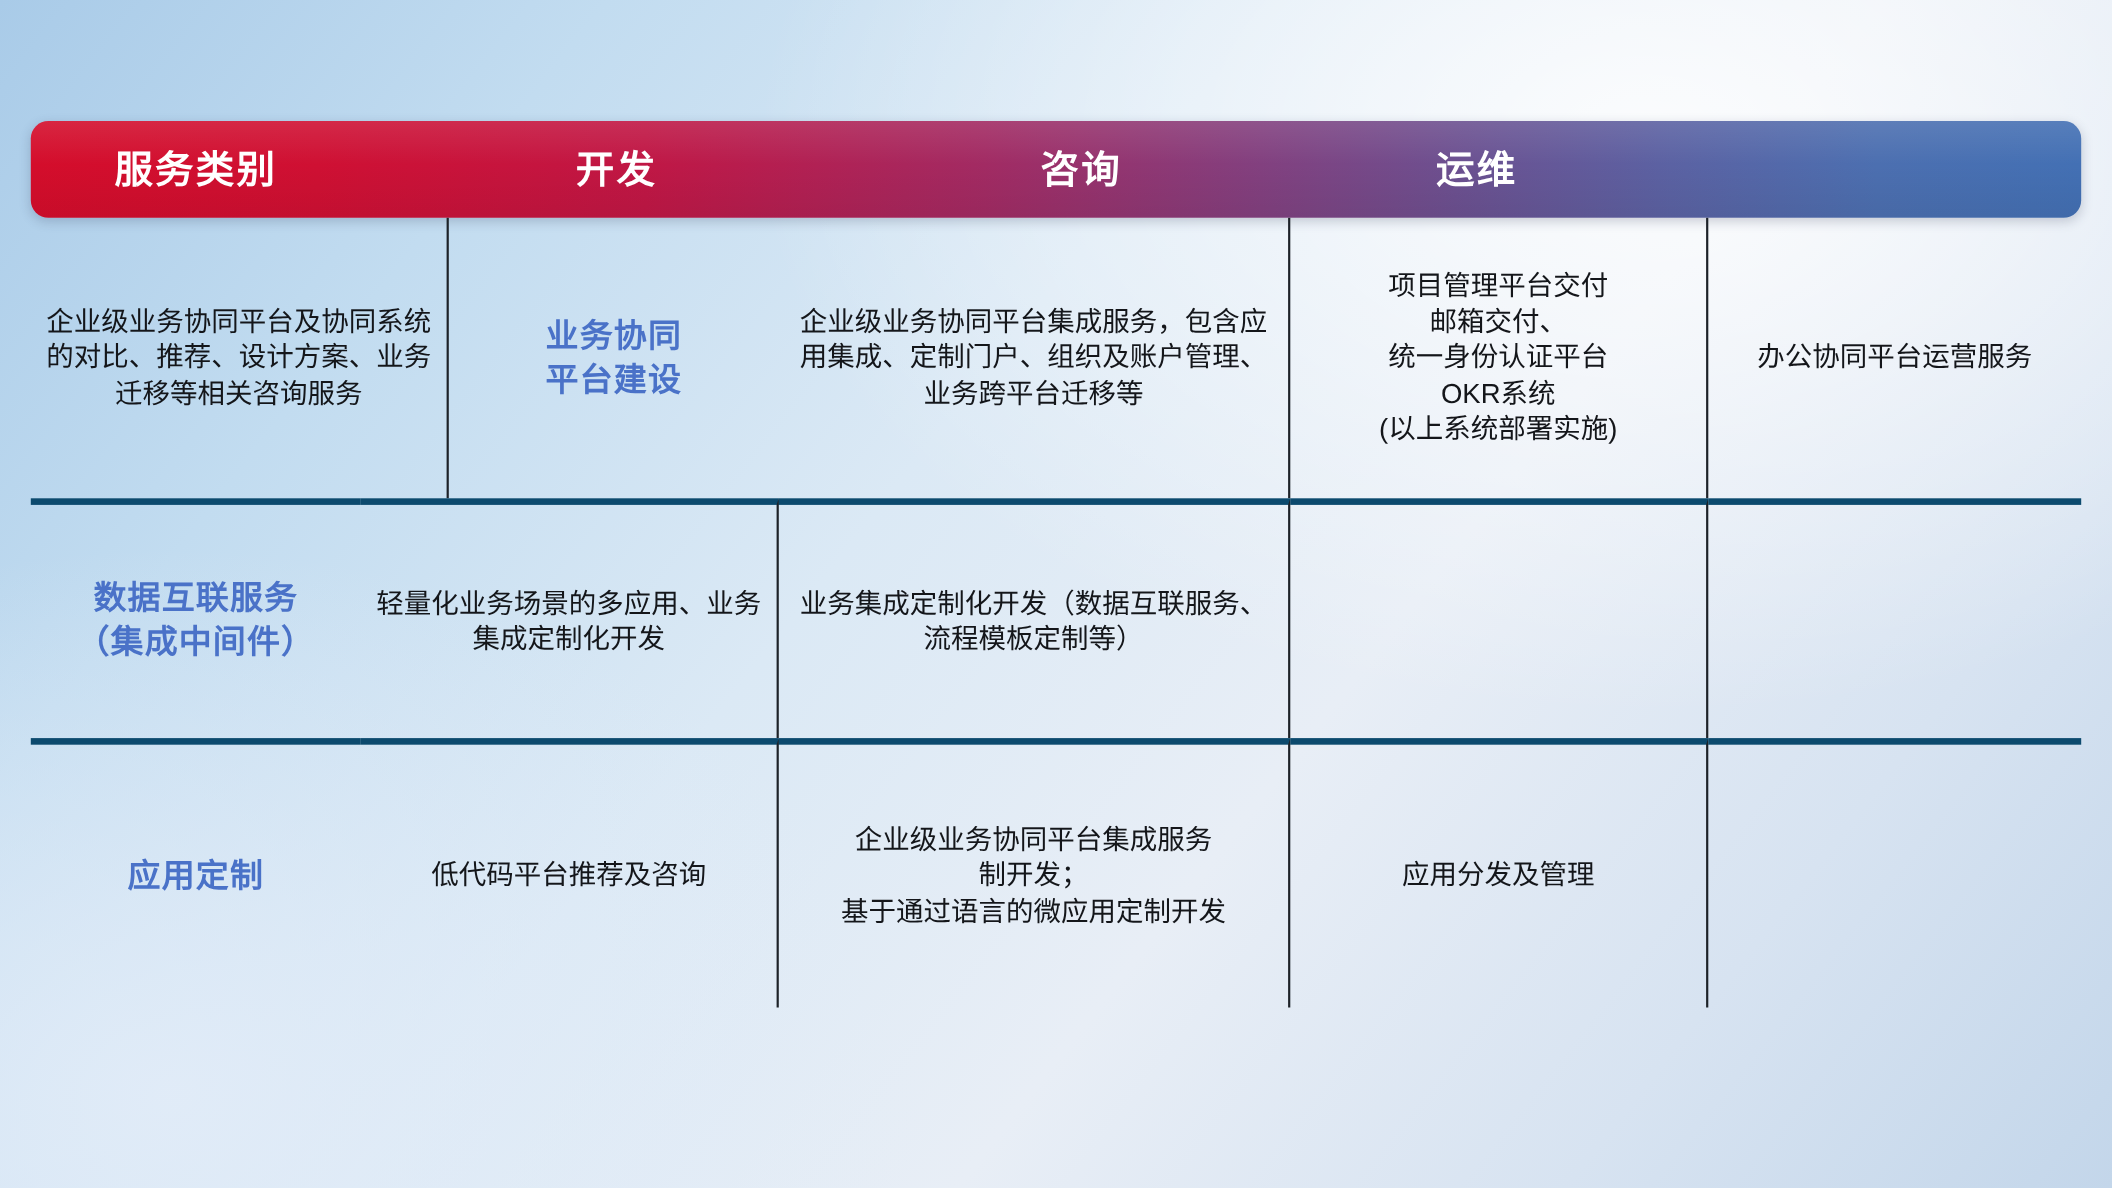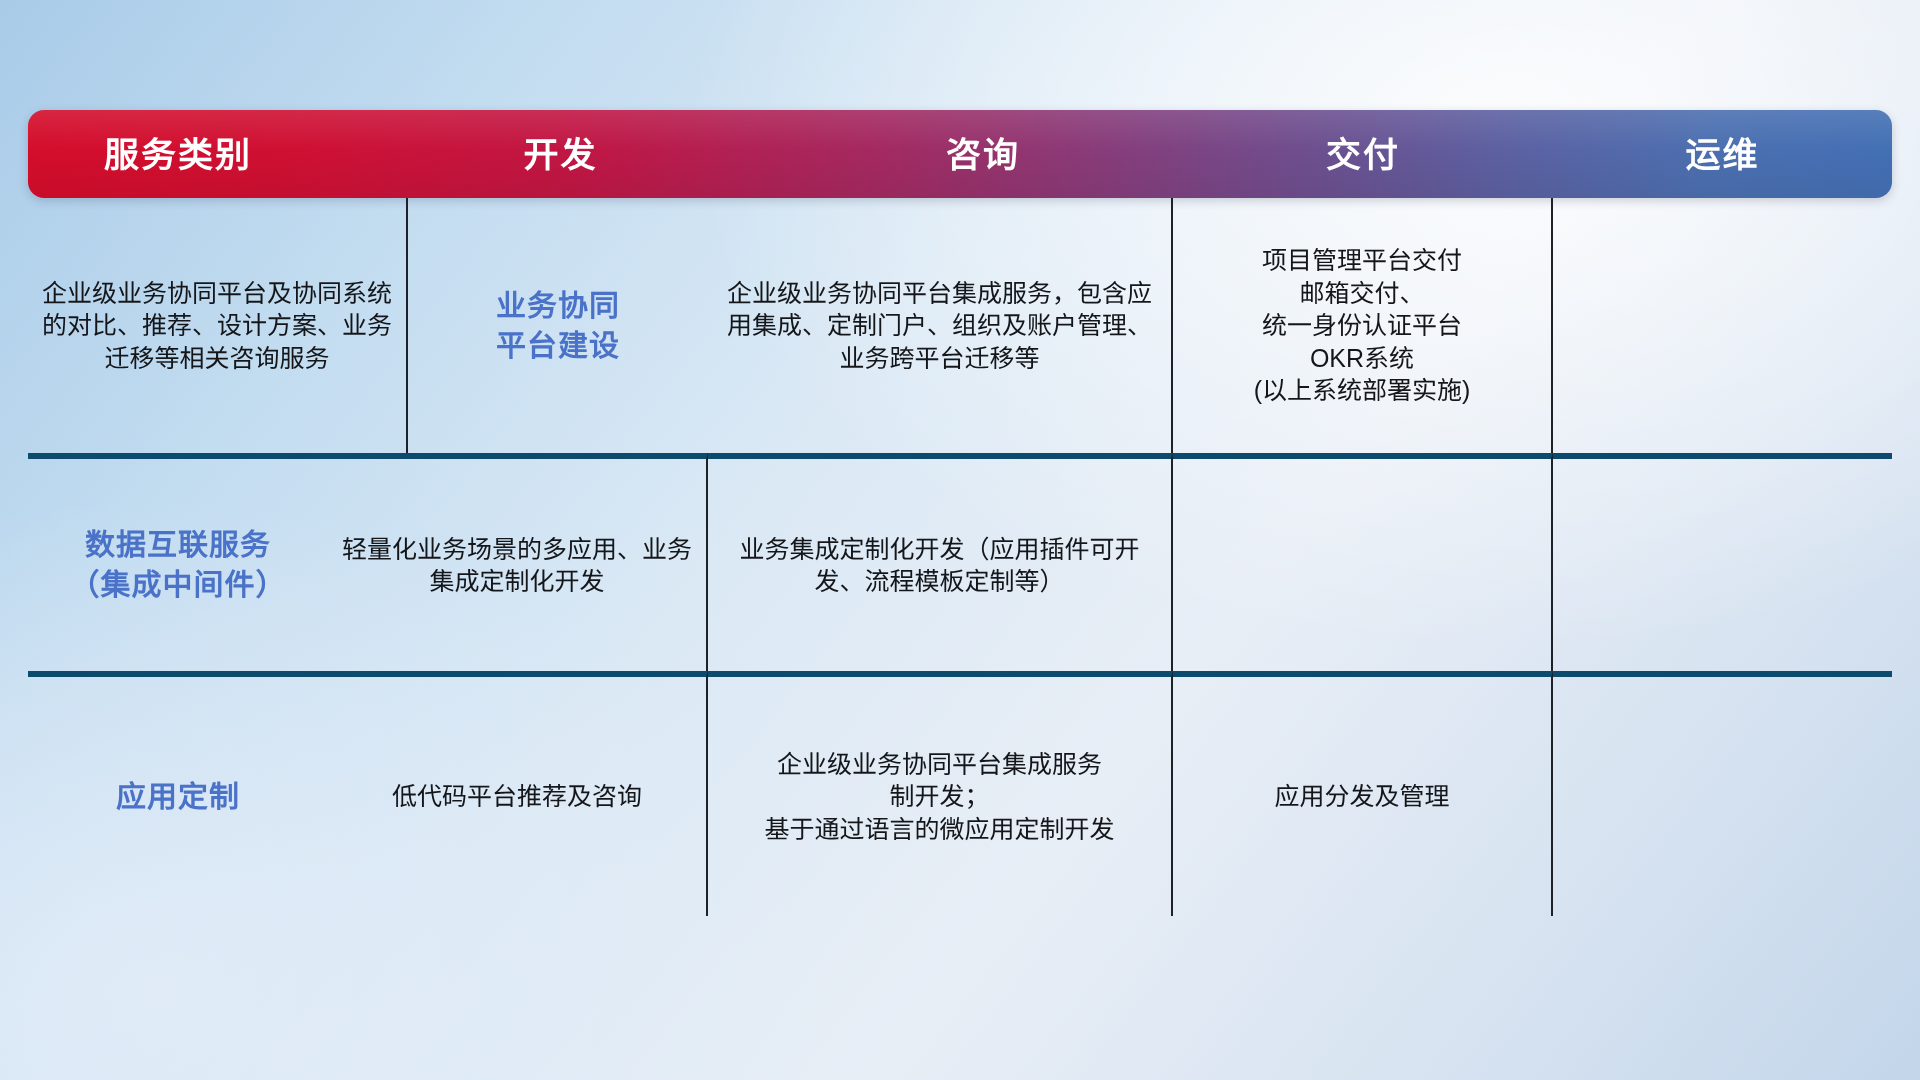--- a/index.html
+++ b/index.html
@@ -131,21 +131,20 @@
 <body>
 
 <div id="stage">
 
   <div class="table-wrap">
 
     <div class="header-band">
       <div class="hcell c0">服务类别</div>
       <div class="hcell c2">开发</div>
       <div class="hcell c1">咨询</div>
-      <div class="hcell c3">交付</div>
       <div class="hcell c4">运维</div>
     </div>
 
     <div class="body-grid">
 
       <div class="trow r1">
         <div class="cell c1 vline">
           <p>企业级业务协同平台及协同系统的对比、推荐、设计方案、业务迁移等相关咨询服务</p>
         </div>
         <div class="cell c0 noline">
@@ -159,34 +158,37 @@
         </div>
         <div class="cell c3 vline">
           <div>
             <p>项目管理平台交付</p>
             <p>邮箱交付、</p>
             <p>统一身份认证平台</p>
             <p>OKR系统</p>
             <p>(以上系统部署实施)</p>
           </div>
         </div>
+        <div class="cell c4 noline">
+          <p>办公协同平台运营服务</p>
+        </div>
       </div>
 
       <div class="trow r2">
         <div class="cell c0 noline">
           <div class="cell-label">
             <p>数据互联服务</p>
             <p>（集成中间件）</p>
           </div>
         </div>
         <div class="cell c1 vline">
           <p>轻量化业务场景的多应用、业务集成定制化开发</p>
         </div>
         <div class="cell c2 vline">
-          <p>业务集成定制化开发（应用插件可开发、流程模板定制等）</p>
+          <p>业务集成定制化开发（数据互联服务、流程模板定制等）</p>
         </div>
         <div class="cell c3 vline">
           <p></p>
         </div>
         <div class="cell c4 noline">
           <p></p>
         </div>
       </div>
 
       <div class="trow r3">

